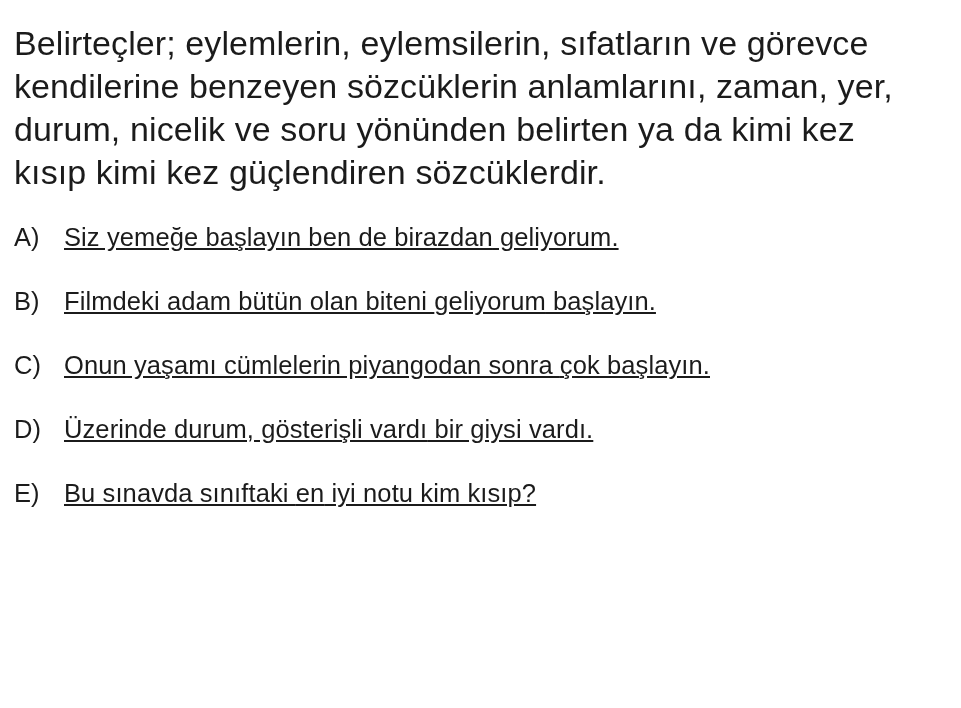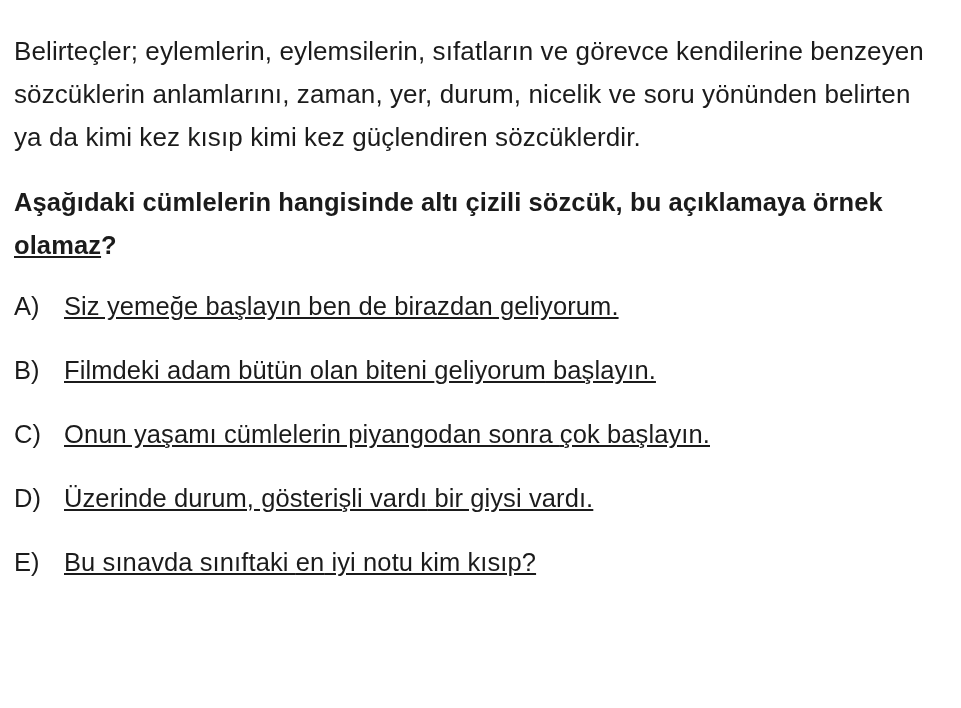--- a/index.html
+++ b/index.html
@@ -14,25 +14,25 @@
     color: #1b1b1b;
     overflow: hidden;
   }
   .page {
     box-sizing: border-box;
     width: 961px;
     height: 708px;
     padding: 22px 28px 0 14px;
   }
   .passage {
-    font-size: 26px;
+    font-size: 34px;
     line-height: 43px;
     font-weight: 400;
     letter-spacing: 0.1px;
-    margin: 8px 0 22px 0;
+    margin: 0 0 22px 0;
     max-width: 930px;
   }
   .prompt {
     font-size: 25.5px;
     line-height: 43px;
     font-weight: 700;
     letter-spacing: 0.1px;
     margin: 0 0 18px 0;
     max-width: 880px;
   }
@@ -69,21 +69,20 @@
   
   .seg { white-space: pre-wrap; }
 </style>
 </head>
 <body>
 
 <div class="page">
 
   <p class="passage">Belirteçler; eylemlerin, eylemsilerin, sıfatların ve görevce kendilerine benzeyen sözcüklerin anlamlarını, zaman, yer, durum, nicelik ve soru yönünden belirten ya da kimi kez kısıp kimi kez güçlendiren sözcüklerdir.</p>
 
-  <p class="prompt"><span class="seg">Aşağıdaki cümlelerin hangisinde altı çizili sözcük, bu açıklamaya örnek </span><span class="seg u">olamaz</span><span class="seg">?</span></p>
 
   <ul class="options">
 
     <li class="option">
       <span class="option-letter">A)</span>
       <span class="option-text"><span class="seg">Siz yemeğe başlayın ben de </span><span class="seg u">birazdan</span><span class="seg"> geliyorum.</span></span>
     </li>
 
     <li class="option">
       <span class="option-letter">B)</span>

